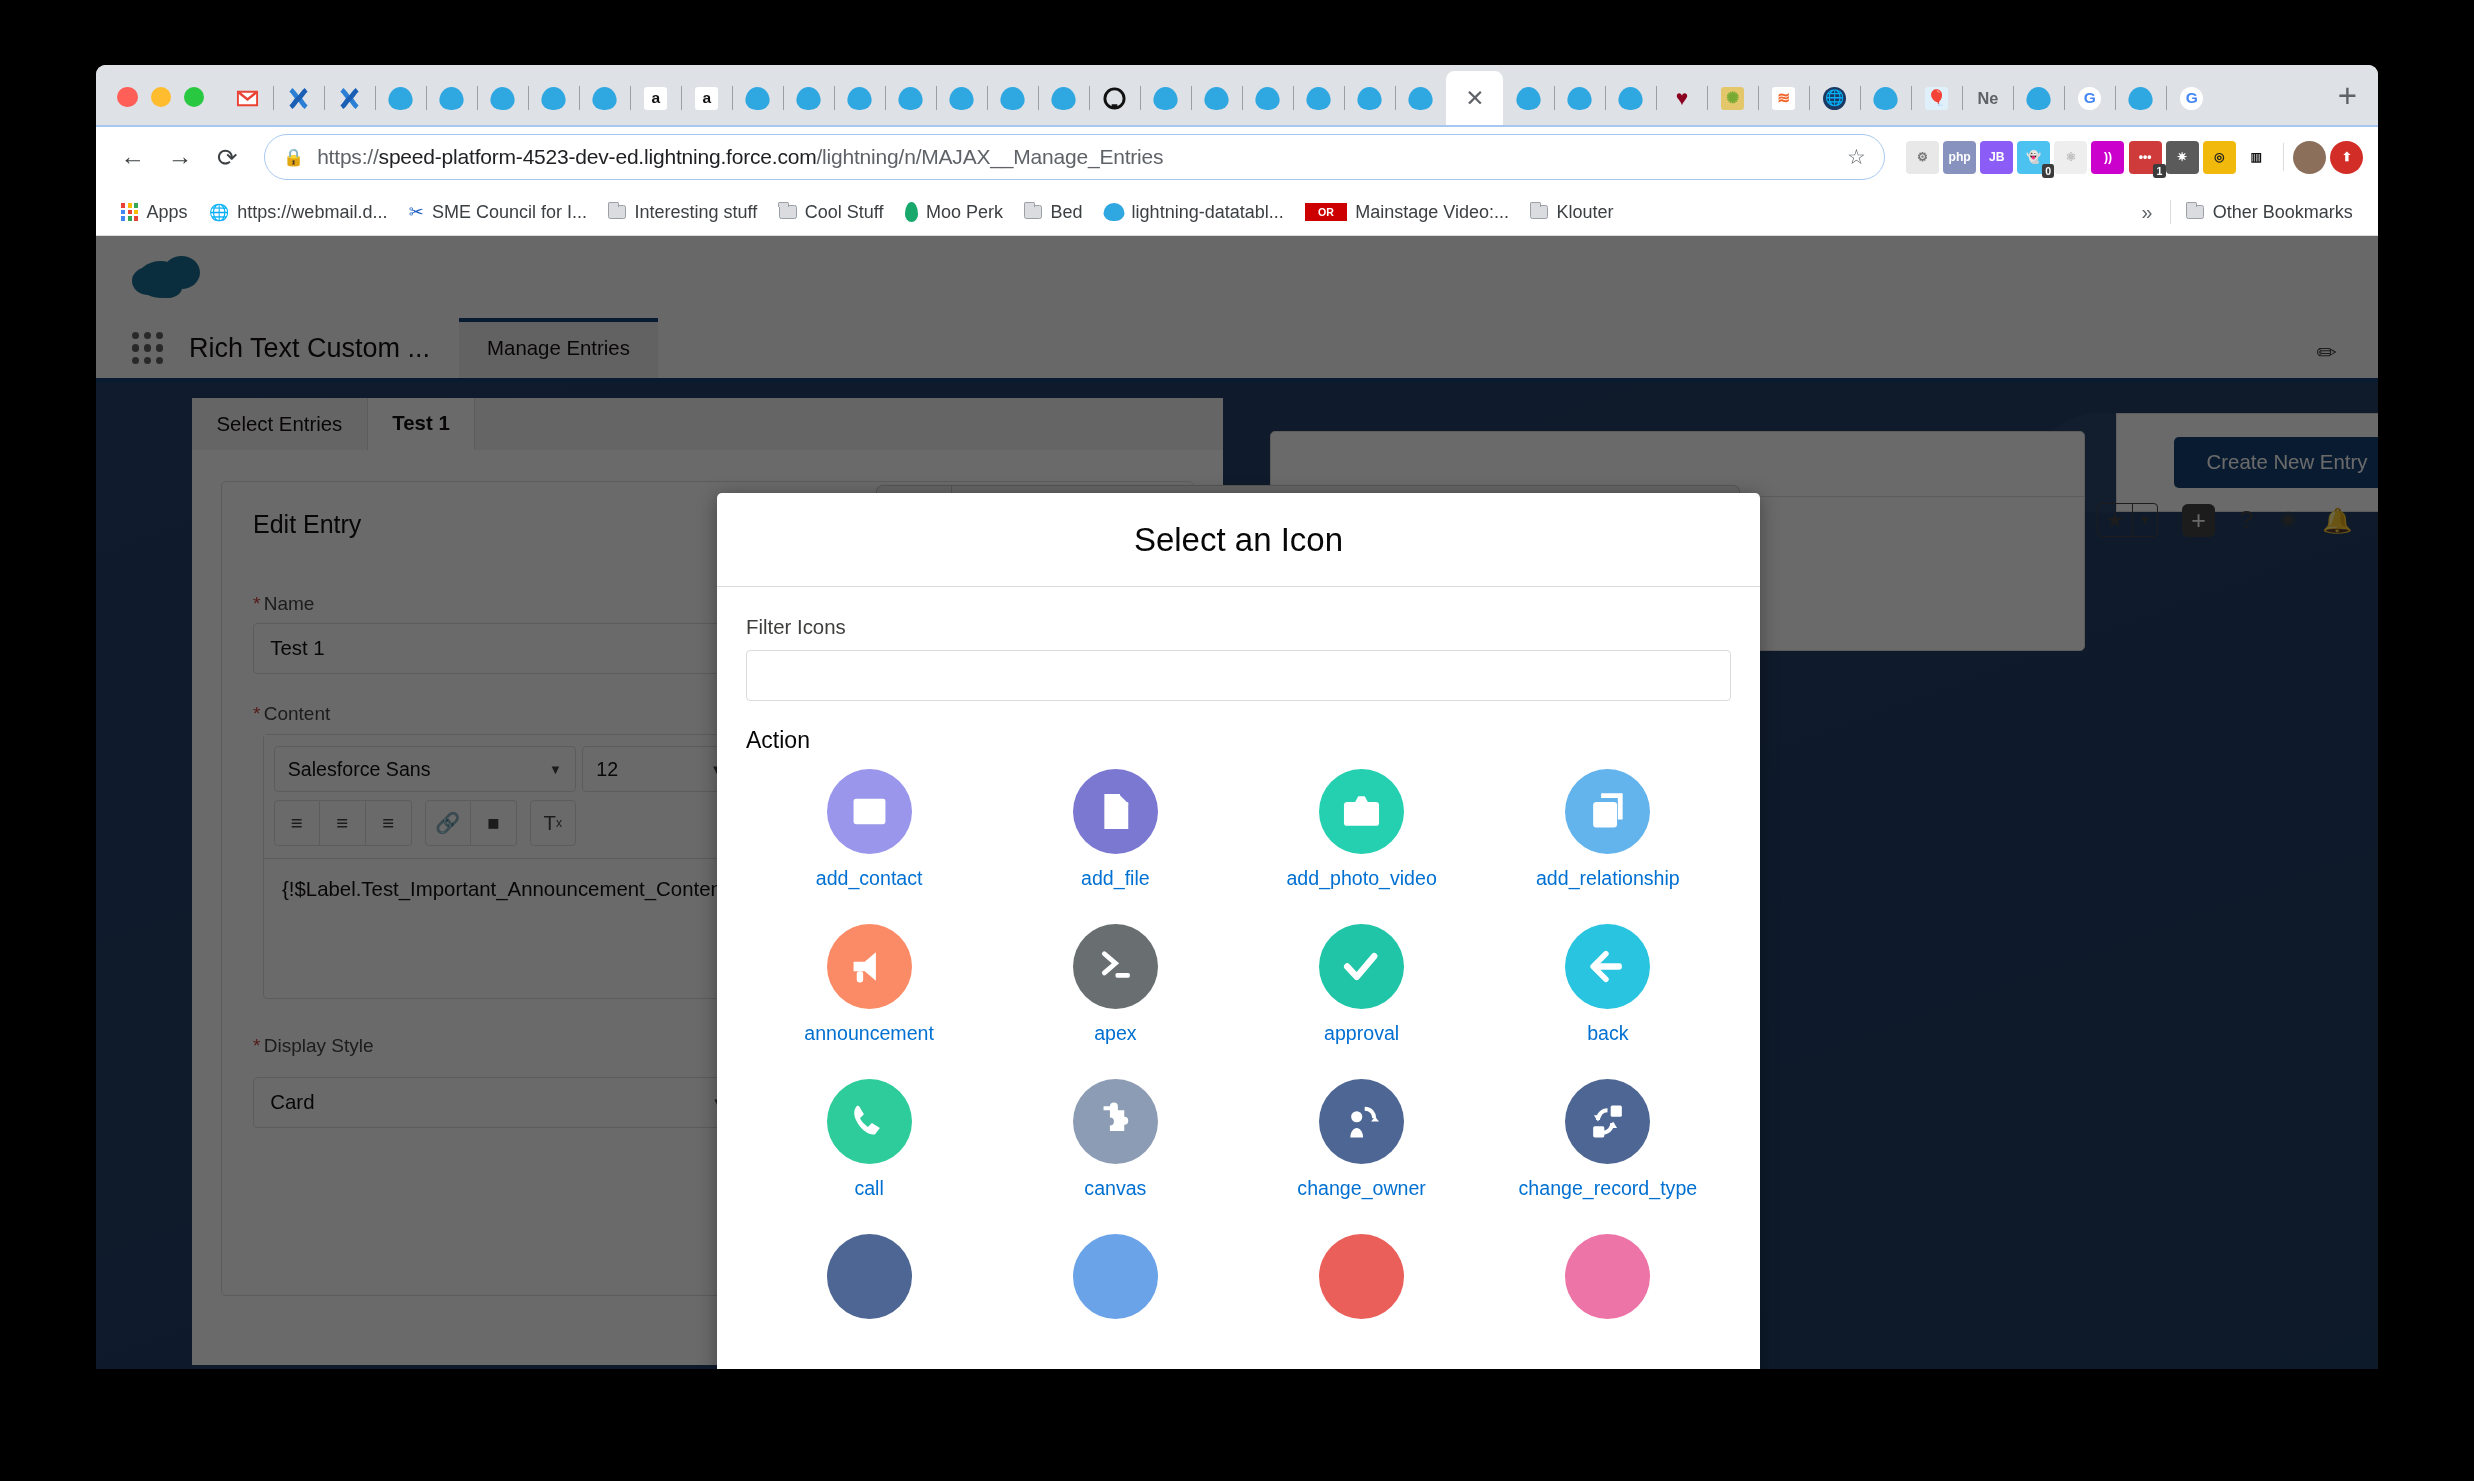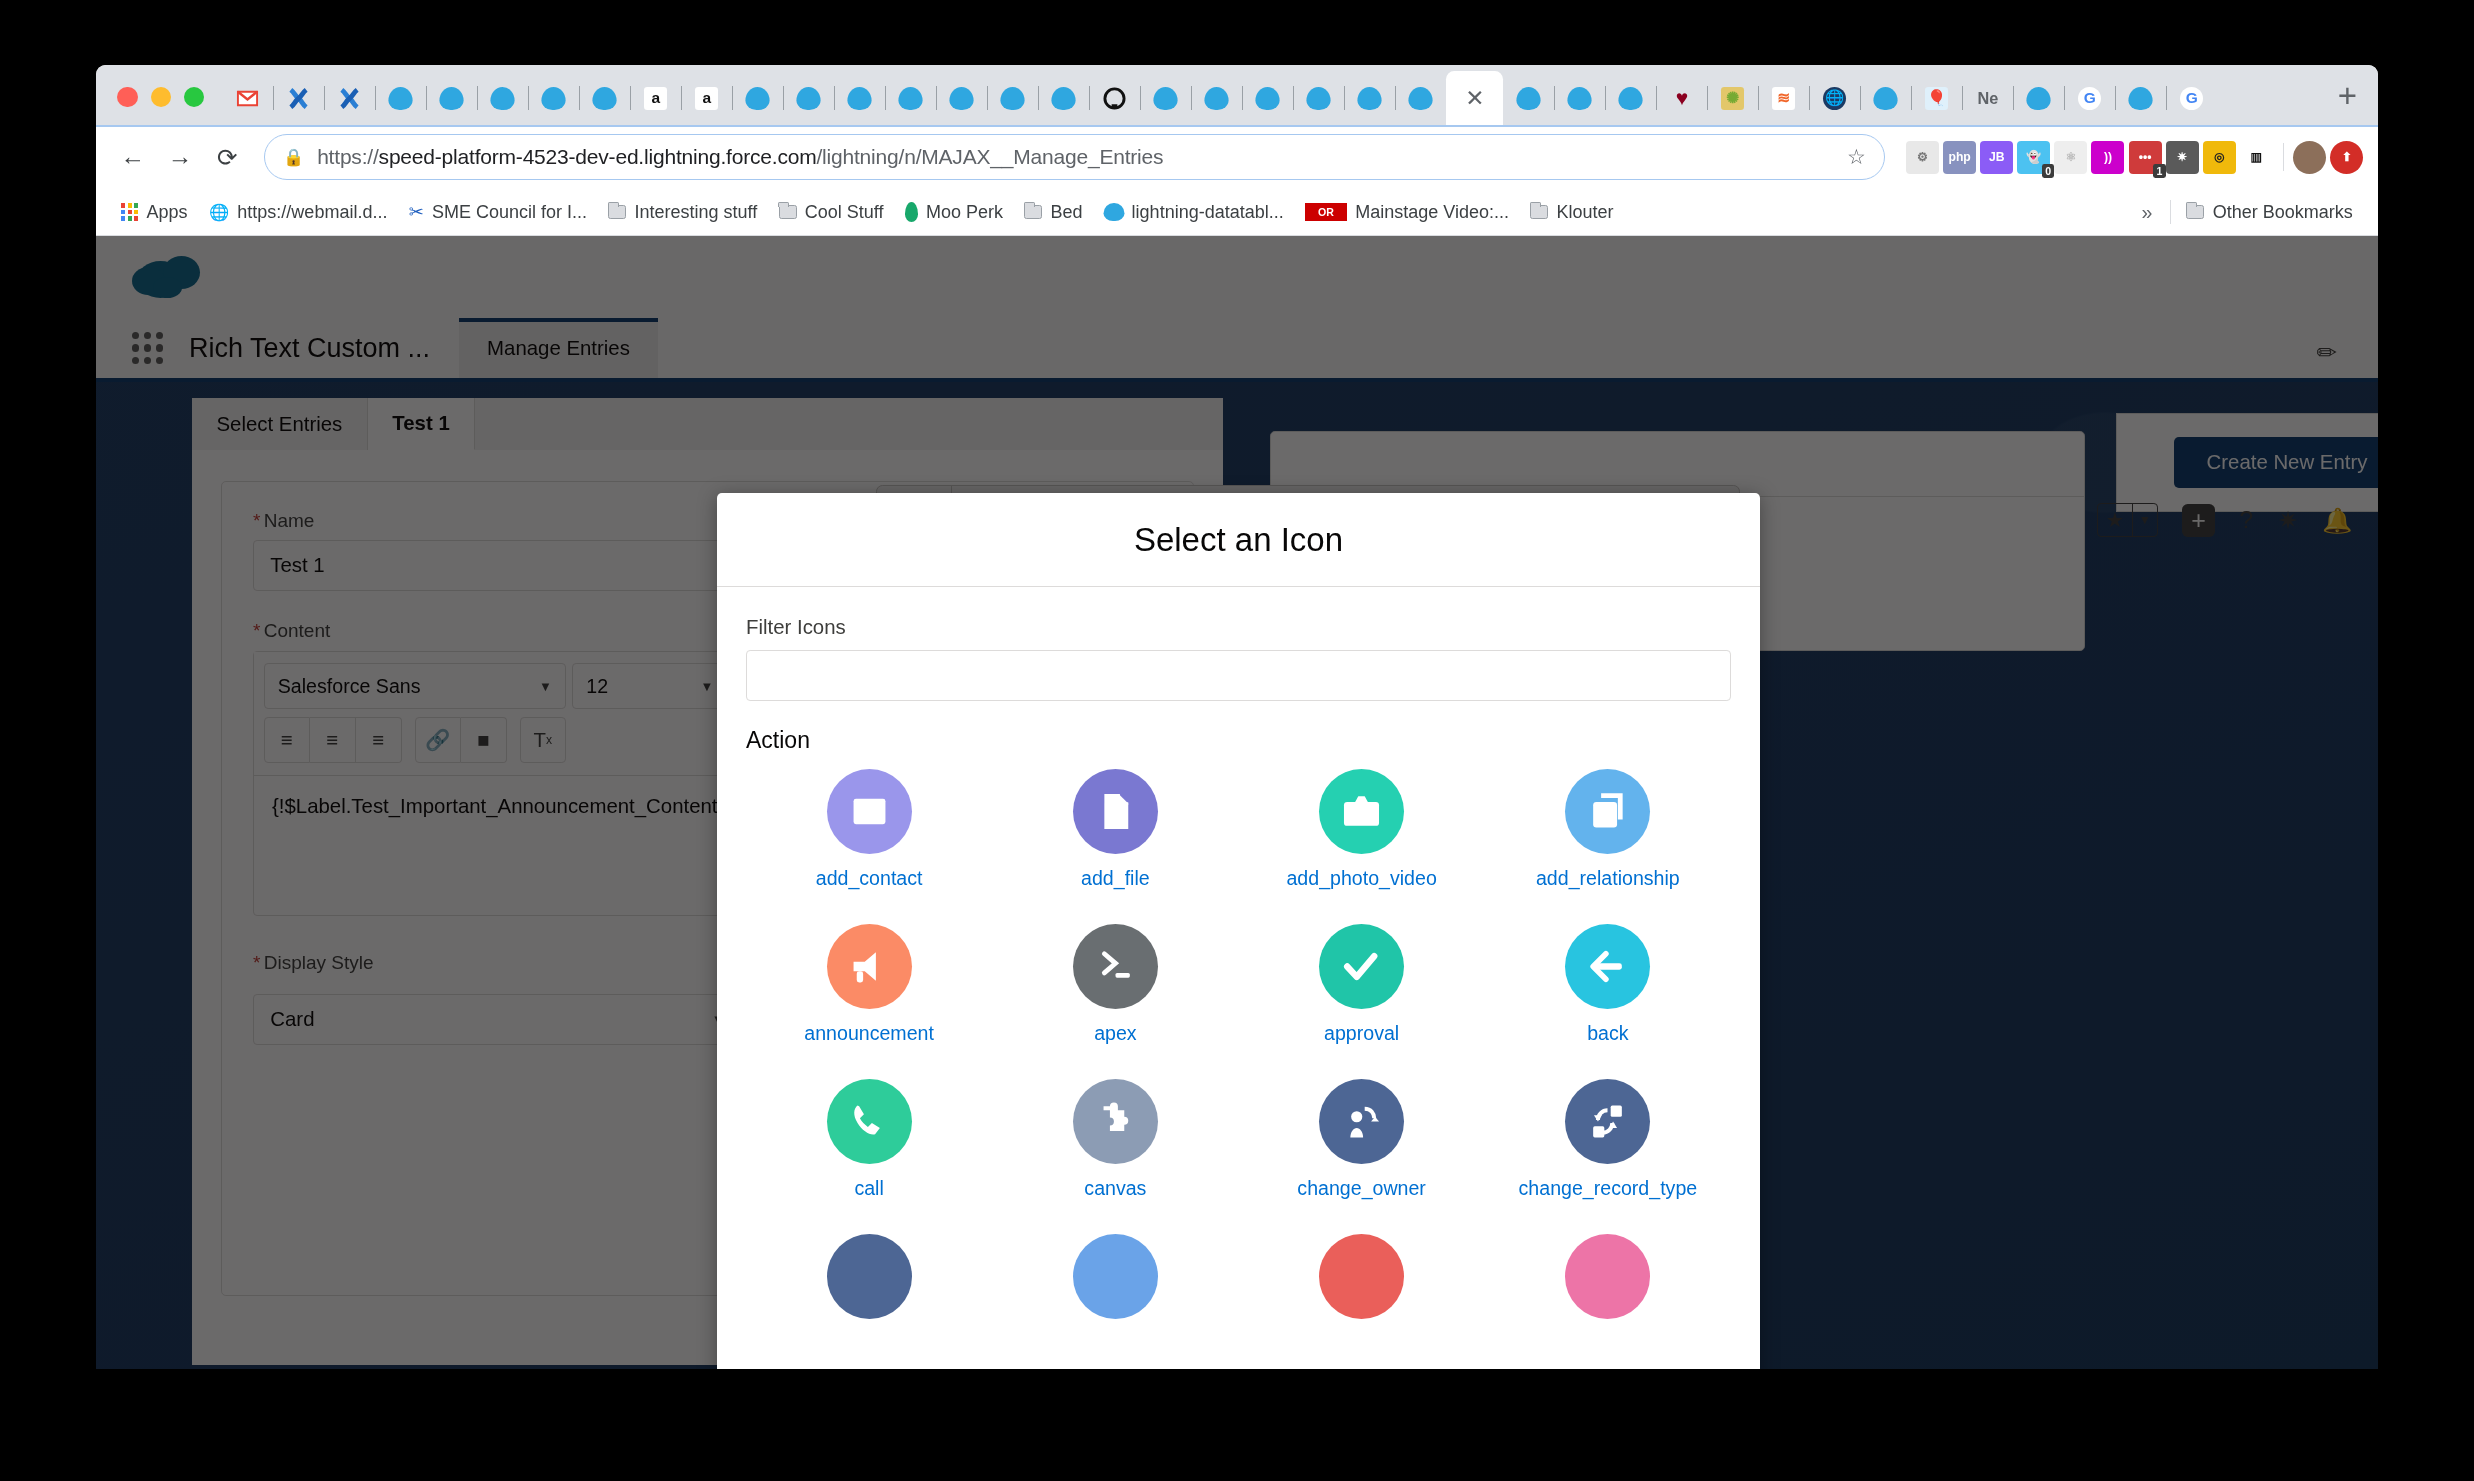--- a/index.html
+++ b/index.html
@@ -211,21 +211,21 @@
   .card h2{font-size:25px;font-weight:normal;color:#080707;margin-bottom:54px;}
   .field-label{font-size:19px;color:#3e3e3c;margin-bottom:8.2px;}
   .req{color:#c23934;margin-right:3.3px;}
   .sf-input{
     height:51px;border:0.8px solid #dddbda;border-radius:4.1px;
     display:flex;align-items:center;padding:0 16.3px;font-size:20.4px;color:#080707;background:#fff;
   }
   .form-row{display:flex;gap:36px;}
   .col-a{width:489px;} .col-b{flex:1;}
   .mt{margin-top:29px;}
-  .rte{border:0.8px solid #dddbda;border-radius:4.1px;margin-top:1.6px;}
+  .rte{border:0.8px solid #dddbda;border-radius:4.1px;margin-top:1.6px;margin-left:10px;}
   .rte-toolbar{background:#fff;border-bottom:0.8px solid #dddbda;padding:11.4px 9.8px;}
   .rte-row{display:flex;align-items:center;gap:6.5px;flex-wrap:nowrap;margin-bottom:8.2px;}
   .rte-row:last-child{margin-bottom:0;}
   .combo{
     height:46px;border:0.8px solid #dddbda;border-radius:4.1px;display:flex;align-items:center;
     justify-content:space-between;padding:0 13px;font-size:19.6px;color:#080707;
   }
   .tb-btn{width:46px;height:46px;border:0.8px solid #dddbda;border-radius:4.1px;
           display:flex;align-items:center;justify-content:center;font-size:20.4px;color:#3e3e3c;}
   .tb-btn.dim{color:#c9c7c5;}
@@ -591,20 +591,21 @@
           <div class="sub-tab">
             <span>Select Entries</span>
           </div>
           <div class="sub-tab active">
             <span>Test 1</span>
           </div>
           <div class="sub-tab filler"></div>
         </div>
 
         <div class="card">
+          <h2>Edit Entry</h2>
 
           <div class="form-row">
             <div class="col-a">
               <div class="field-label">
                 <span class="req">*</span><span>Name</span>
               </div>
               <div class="sf-input">Test 1</div>
             </div>
             <div class="col-b">
               <div class="field-label">Title</div>

